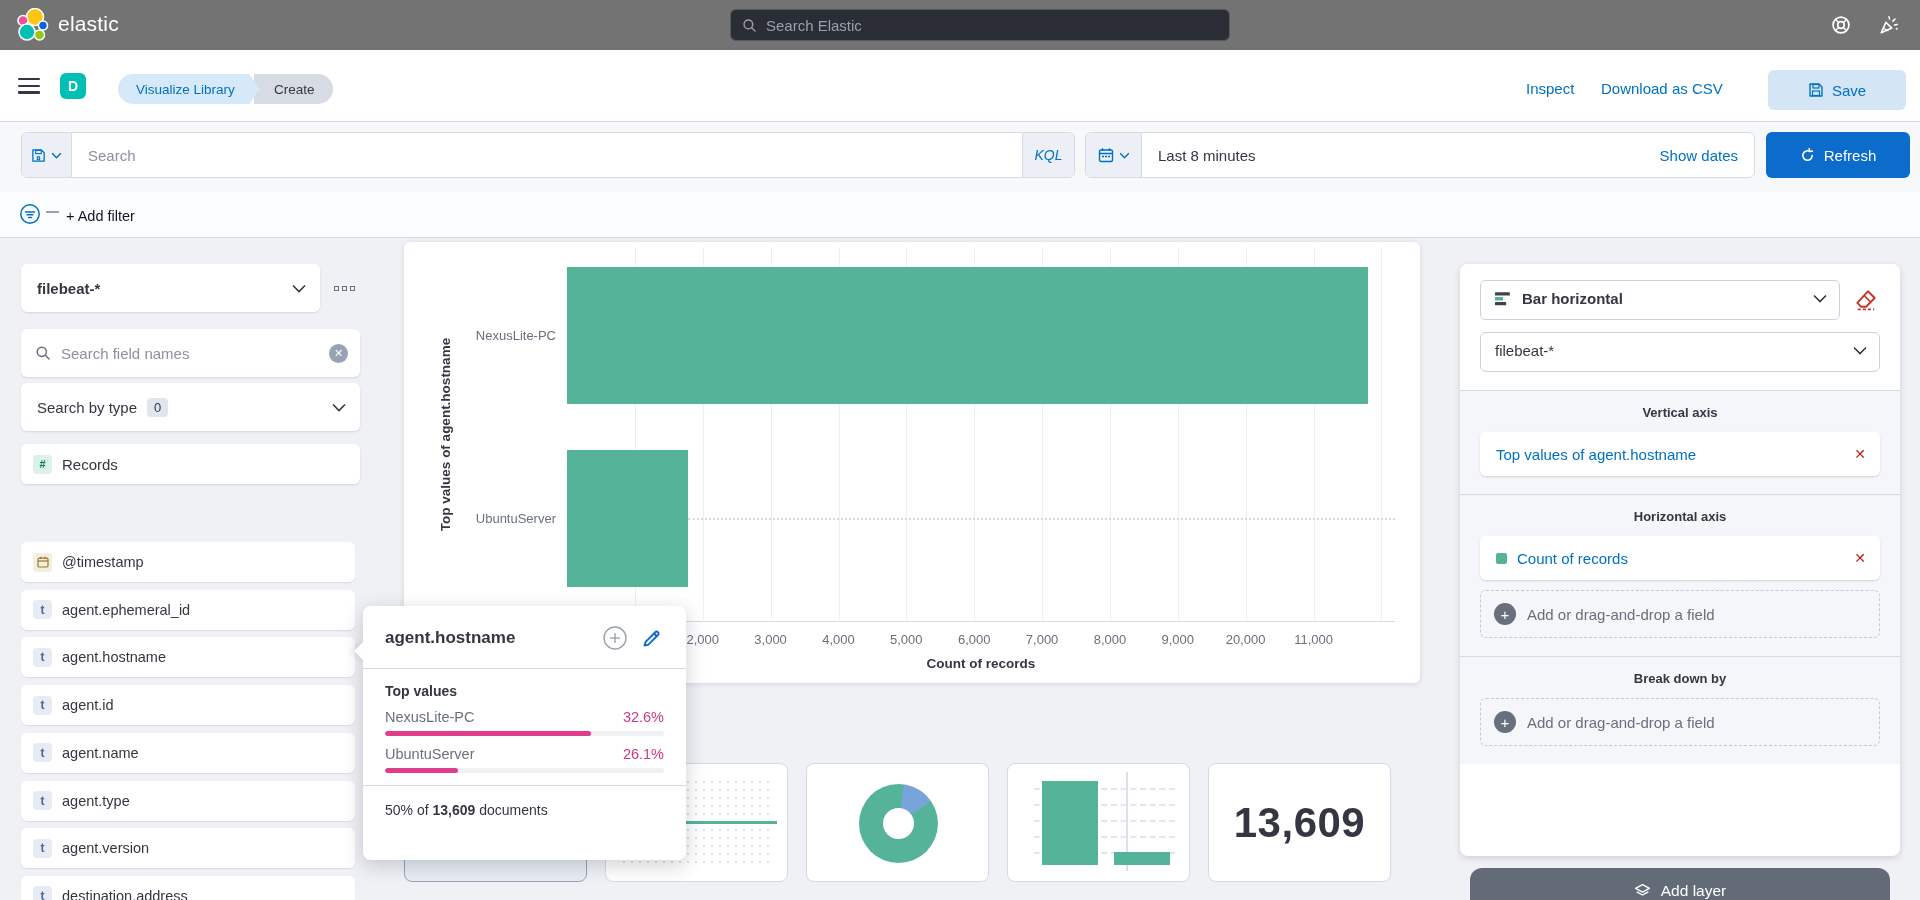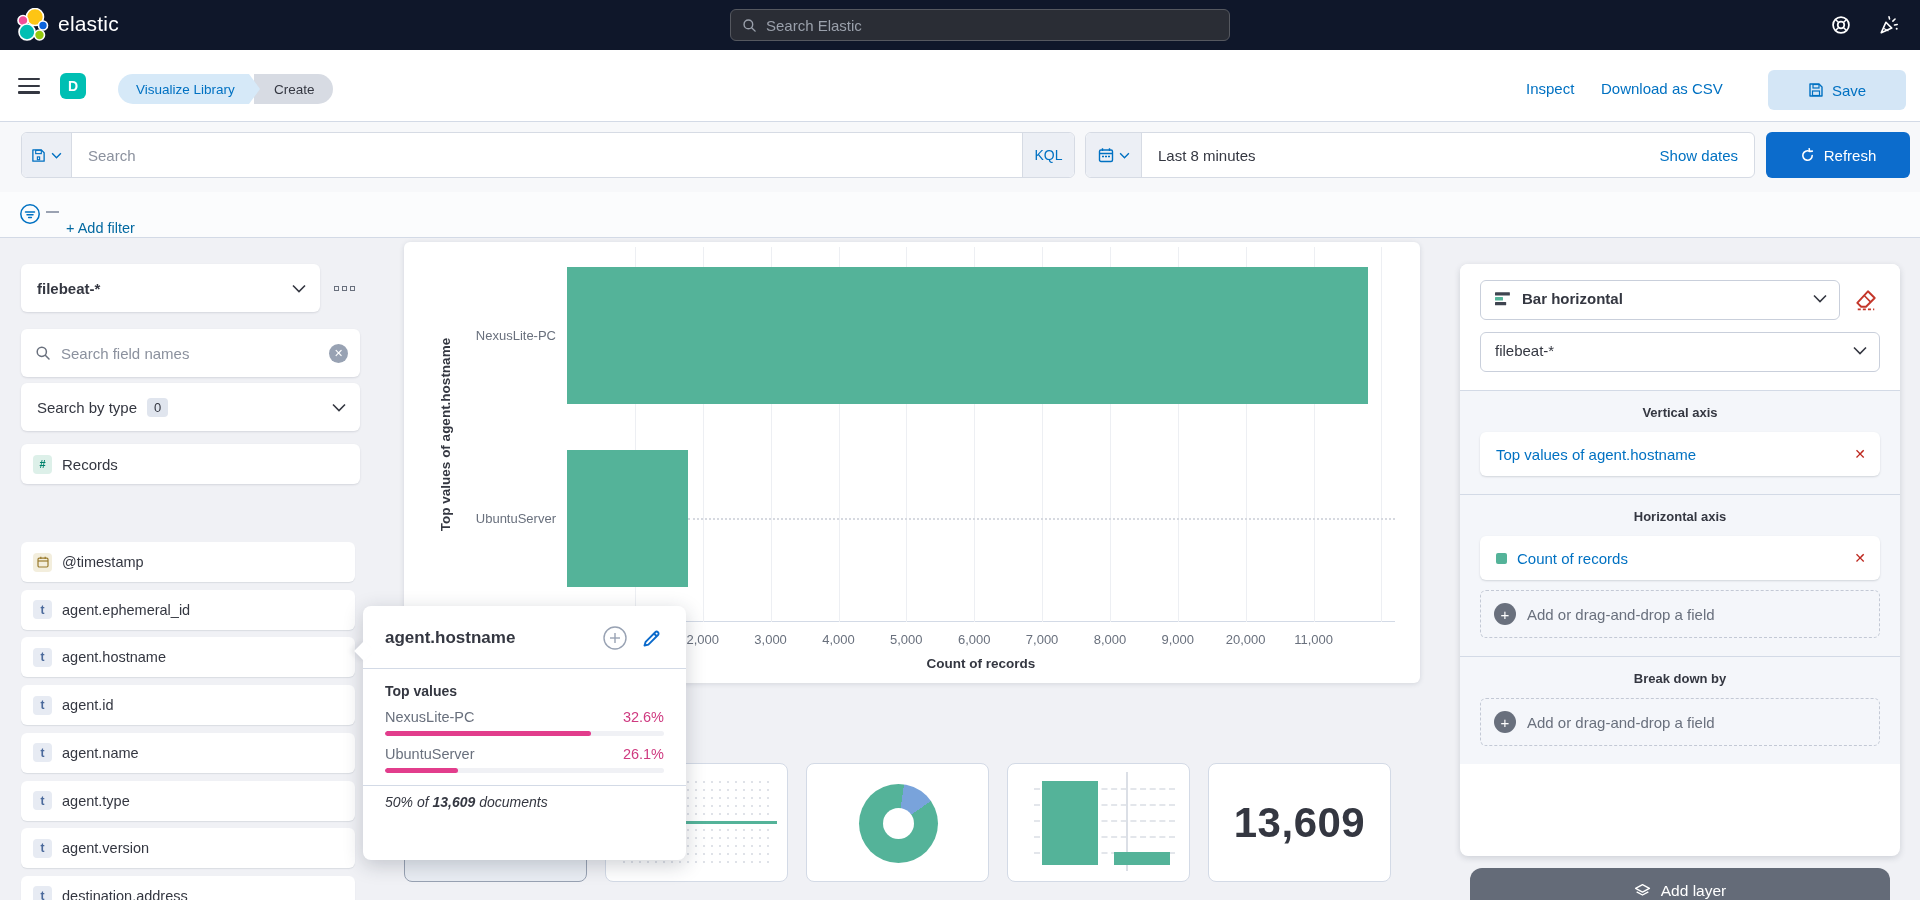--- a/index.html
+++ b/index.html
@@ -2,49 +2,49 @@
 <html><head>
 <meta charset="utf-8">
 <style>
   * { margin:0; padding:0; box-sizing:border-box; }
   html,body { width:1920px; height:900px; }
   body { font-family:"Liberation Sans", sans-serif; color:#343741; }
   #app { position:relative; width:1920px; height:900px; background:#f0f1f5; overflow:hidden; }
   .abs { position:absolute; }
 
   
-  .hdr { left:0; top:0; width:1920px; height:50px; background:#0f172a; display:flex; align-items:center; }
+  .hdr { left:0; top:0; width:1920px; height:50px; background:#737373; display:flex; align-items:center; }
   .hdr-logo { position:absolute; left:16px; top:8px; width:34px; height:34px; }
   .hdr-brand { position:absolute; left:58px; top:12px; font-size:21px; color:#fff; letter-spacing:.2px; }
   .hdr-search { position:absolute; left:730px; top:9px; width:500px; height:32px; background:#2a2d35; border:1px solid #55585f; border-radius:6px; display:flex; align-items:center; padding:0 11px; gap:9px; }
   .hdr-search span { color:#9aa0ab; font-size:15px; }
   .hdr-ic { position:absolute; top:14px; width:22px; height:22px; cursor:pointer; }
 
   
   .nav { left:0; top:50px; width:1920px; height:72px; background:#fff; border-bottom:1px solid #d3dae6; }
   .burger { position:absolute; left:18px; top:78px; width:22px; height:16px; cursor:pointer; }
   .burger i { display:block; height:2.4px; background:#343741; border-radius:1px; margin-bottom:4.2px; }
   .space-badge { position:absolute; left:60px; top:73px; width:26px; height:26px; border-radius:6px; background:#00bfb3; color:#fff; font-weight:bold; font-size:14px; display:flex; align-items:center; justify-content:center; cursor:pointer; }
   .bc1 { position:absolute; left:118px; top:74px; height:30px; background:#d6e9f8; color:#0071c2; font-size:13.5px; display:flex; align-items:center; padding:0 14px 0 18px; border-radius:15px 0 0 15px; cursor:pointer; }
   .bc1:after { content:""; position:absolute; right:-11px; top:0; border-top:15px solid transparent; border-bottom:15px solid transparent; border-left:11px solid #d6e9f8; z-index:2; }
   .bc2 { position:absolute; left:254px; top:74px; height:30px; background:#d7dbe3; color:#343741; font-size:13.5px; display:flex; align-items:center; padding:0 18px 0 20px; border-radius:0 15px 15px 0; cursor:pointer; }
   .nav-link { position:absolute; top:80px; font-size:15px; color:#0071c2; font-weight:500; cursor:pointer; }
   .save-btn { position:absolute; left:1768px; top:70px; width:138px; height:40px; border-radius:6px; background:#d4e6f6; color:#0071c2; font-size:15px; font-weight:500; display:flex; align-items:center; justify-content:center; gap:8px; cursor:pointer; }
 
   
   .qbar { left:0; top:122px; width:1920px; height:70px; background:#f7f8fa; box-shadow:0 2px 2px -1px rgba(152,162,179,.35); }
   .ctl { position:absolute; top:132px; height:46px; background:#fff; border:1px solid #d6dbe4; border-radius:6px; display:flex; align-items:stretch; overflow:hidden; }
-  .seg { background:#eceff5; display:flex; align-items:center; justify-content:center; gap:5px; cursor:pointer; }
+  .seg { background:#eceff5; display:flex; align-items:center; justify-content:center; gap:5px; cursor:pointer;font-style:italic; }
   .ph { color:#8b919e; font-size:15px; }
   .kql { font-size:14px; font-weight:500; color:#0071c2; }
   .refresh-btn { position:absolute; left:1766px; top:132px; width:144px; height:46px; background:#0c6ccc; border-radius:6px; color:#fff; font-size:15px; font-weight:500; display:flex; align-items:center; justify-content:center; gap:9px; cursor:pointer; }
 
   
   .fbar { left:0; top:192px; width:1920px; height:46px; background:#fbfcfd; border-bottom:1px solid #d3dae6; }
-  .addfilter { position:absolute; left:66px; top:220px; font-size:14.5px; color:#0369a1; font-weight:500; cursor:pointer; }
+  .addfilter { position:absolute; left:66px; top:208px; font-size:14.5px; color:#0f172a; font-weight:500; cursor:pointer; }
   .dash { position:absolute; left:46px; top:211px; width:13px; height:2px; background:#9aa2b2; }
 
   
   .card { background:#fff; border-radius:6px; box-shadow:0 1px 2px rgba(60,70,90,.15); }
   .idx-select { left:21px; top:264px; width:299px; height:48px; display:flex; align-items:center; padding:0 14px 0 16px; cursor:pointer; }
   .idx-select b { font-size:15px; flex:1; }
   .boxes { left:330px; top:276px; width:28px; height:24px; display:flex; gap:3px; align-items:center; justify-content:center; cursor:pointer; }
   .boxes i { width:5px; height:5px; border:1.4px solid #69707d; }
   .fsearch { left:21px; top:329px; width:339px; height:48px; display:flex; align-items:center; padding:0 12px 0 14px; gap:10px; }
   .clear-x { margin-left:auto; width:19px; height:19px; border-radius:50%; background:#98a2b3; color:#fff; font-size:11px; display:flex; align-items:center; justify-content:center; cursor:pointer; }
@@ -89,21 +89,21 @@
   .pv-arrow { position:absolute; left:-6px; top:38px; width:14px; height:14px; background:#fff; transform:rotate(45deg); box-shadow:-3px 3px 5px rgba(30,40,60,.08); }
   .pv-hdr { display:flex; align-items:center; padding:17px 18px 15px 22px; border-bottom:1px solid #d3dae6; }
   .pv-hdr b { font-size:17px; flex:1; }
   .pv-body { padding:14px 22px 12px; }
   .pv-sec { font-size:14px; font-weight:bold; margin-bottom:4px; }
   .pv-row { display:flex; justify-content:space-between; margin-top:10px; font-size:14.5px; }
   .pv-row .lb { color:#69707d; }
   .pv-row .pc { color:#cf3a80; }
   .pv-track { margin-top:6px; height:5px; border-radius:3px; background:#f0f1f5; overflow:hidden; }
   .pv-fill { height:100%; background:#e23d8c; border-radius:3px; }
-  .pv-foot { border-top:1px solid #d3dae6; padding:8px 22px; font-size:14px; color:#343741;font-style:italic; }
+  .pv-foot { border-top:1px solid #d3dae6; padding:16px 22px; font-size:14px; color:#343741; }
   .icbtn { cursor:pointer; display:flex; align-items:center; justify-content:center; }
 
   
   .rpanel { left:1460px; top:264px; width:440px; height:592px; background:#fff; border-radius:8px; box-shadow:0 2px 6px rgba(50,60,80,.18); overflow:hidden; }
   .rp-top { padding:16px 20px 18px; background:#fff; }
   .rp-select { height:40px; border:1px solid #c9cfdb; border-radius:6px; background:#fff; display:flex; align-items:center; padding:0 12px 4px 14px; gap:10px; cursor:pointer; }
   .rp-sections { background:#f4f6fa; border-top:1px solid #d3dae6; }
   .rp-sec { padding:14px 20px 18px; }
   .rp-sec + .rp-sec { border-top:1px solid #d3dae6; }
   .rp-label { font-size:13px; font-weight:bold; margin-bottom:12px;text-align:center; }

